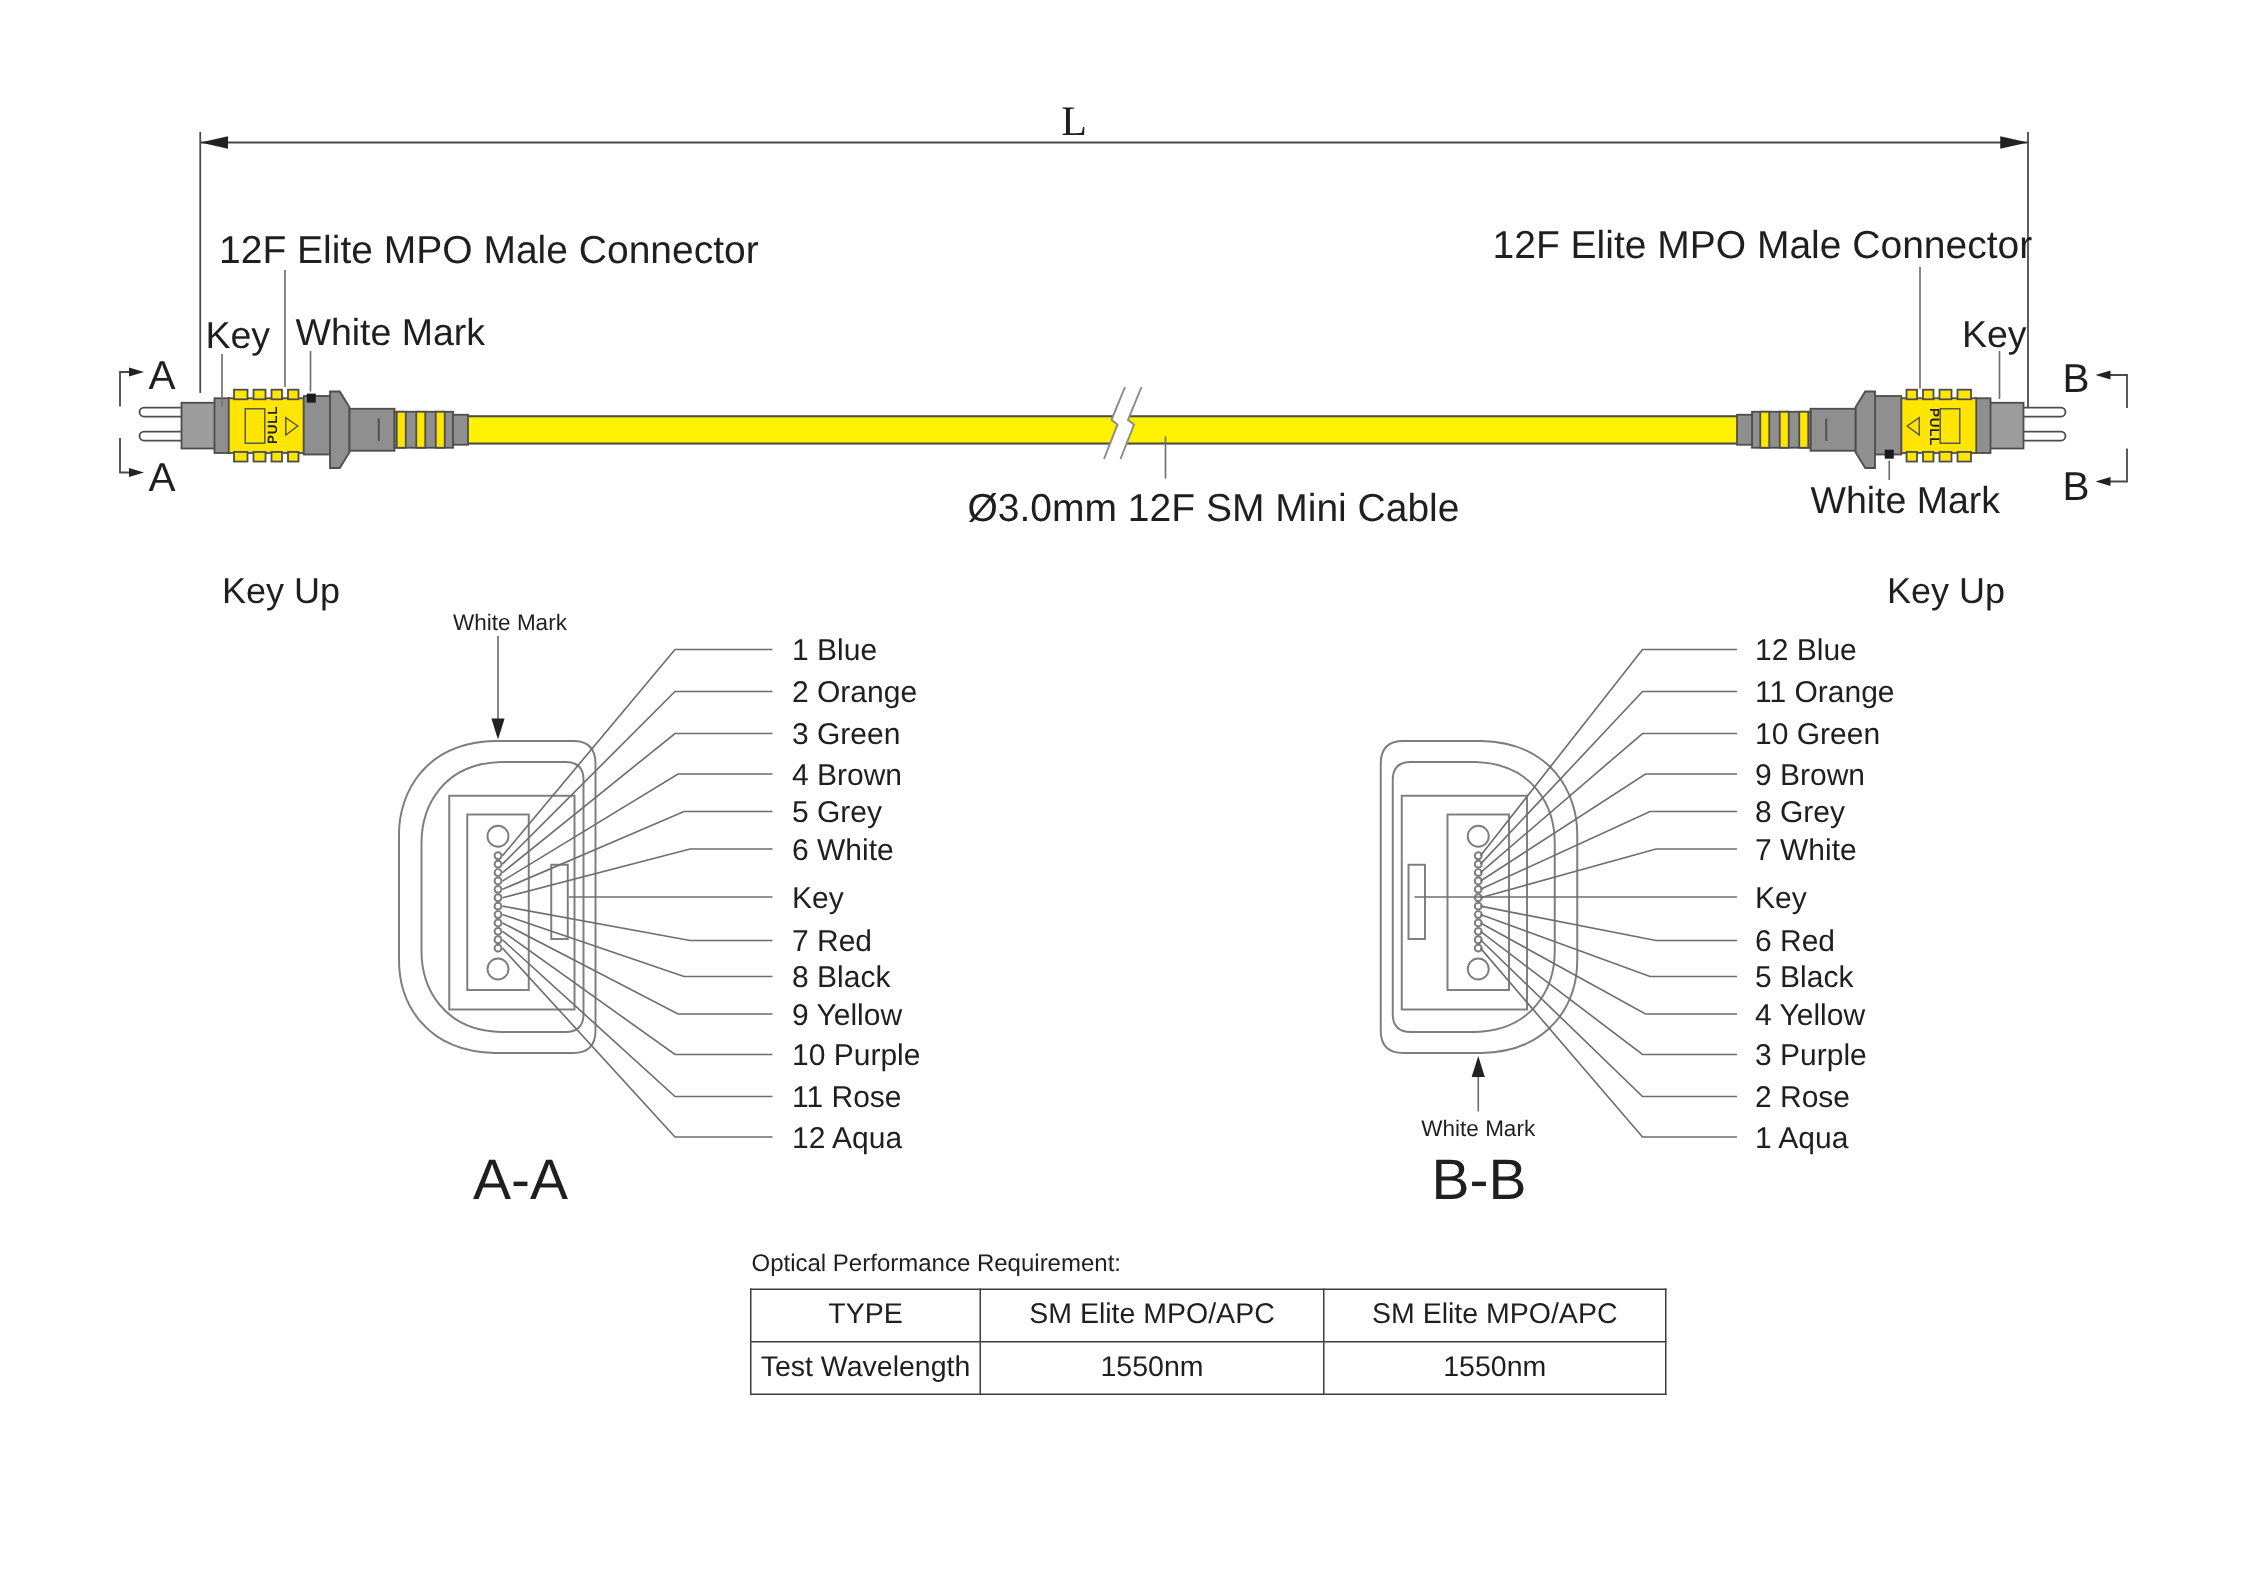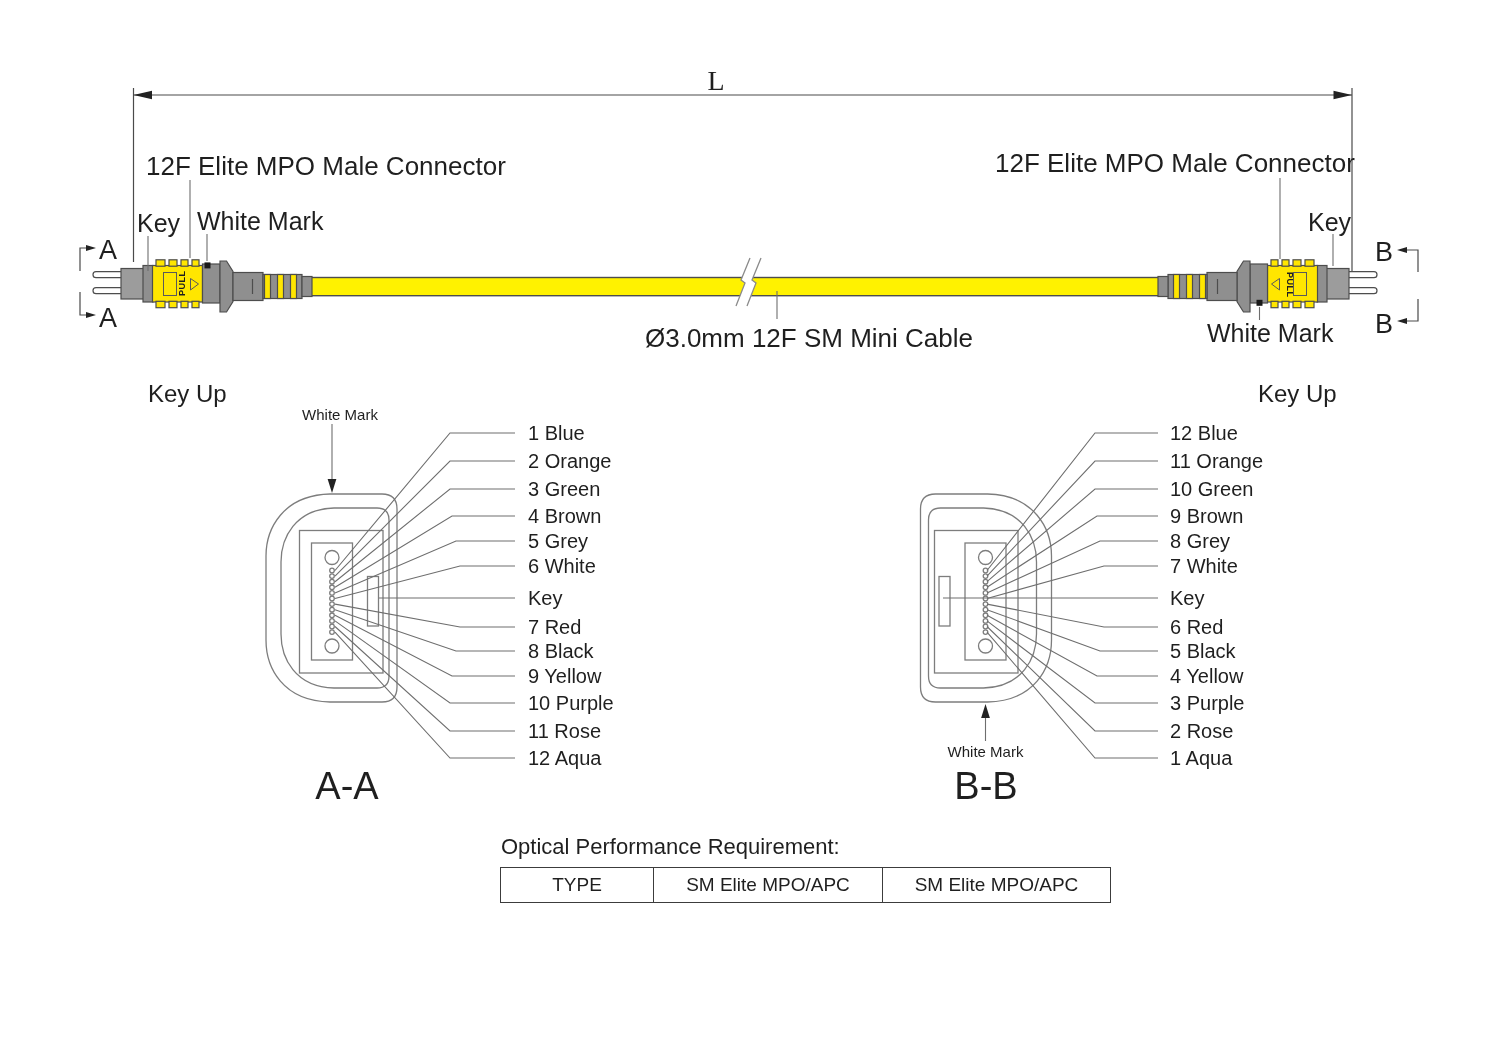--- a/index.html
+++ b/index.html
@@ -16,21 +16,21 @@
   .lbl-title{font-family:"Liberation Sans", sans-serif;font-size:38px;}
   .lbl-serif{font-family:"Liberation Serif", serif;font-size:28px;}
   .lbl-pull{font-family:"Liberation Sans", sans-serif;font-size:9px;font-weight:bold;letter-spacing:0.5px;}
   .thinline{stroke:#6e6e6e;stroke-width:1.1;fill:none;}
   .dimline{stroke:#4a4a4a;stroke-width:1.2;fill:none;}
   .facestroke{stroke:#7d7d7d;stroke-width:1.3;fill:#ffffff;}
   .connstroke{stroke:#4d4d4d;stroke-width:1.2;}
   .arrow{fill:#222222;stroke:none;}
   
   .tbl-wrap{position:absolute;left:500px;top:834px;width:612px;}
-  .tbl-title{font-size:22px;margin:0 0 7px 1px;}
+  .tbl-title{font-size:16px;margin:0 0 7px 1px;}
   table.perf{border-collapse:collapse;table-layout:fixed;width:610px;}
   table.perf td{border:1px solid #3c3c3c;height:34px;text-align:center;vertical-align:middle;
                 font-size:19px;padding:0;}
   table.perf col.c1{width:153px;} table.perf col.c2{width:229px;} table.perf col.c3{width:228px;}
 </style>
 </head>
 <body>
 
 <div id="stage">
 <svg width="1500" height="1060" viewBox="0 0 1500 1060">
@@ -230,16 +230,21 @@
           <col class="c1">
           <col class="c2">
           <col class="c3">
         </colgroup>
       <tbody>
         <tr>
           <td>TYPE</td>
           <td>SM Elite MPO/APC</td>
           <td>SM Elite MPO/APC</td>
         </tr>
+        <tr>
+          <td>Test Wavelength</td>
+          <td>1550nm</td>
+          <td>1550nm</td>
+        </tr>
       </tbody>
     </table>
   </div>
 </div>
 
 </body></html>

